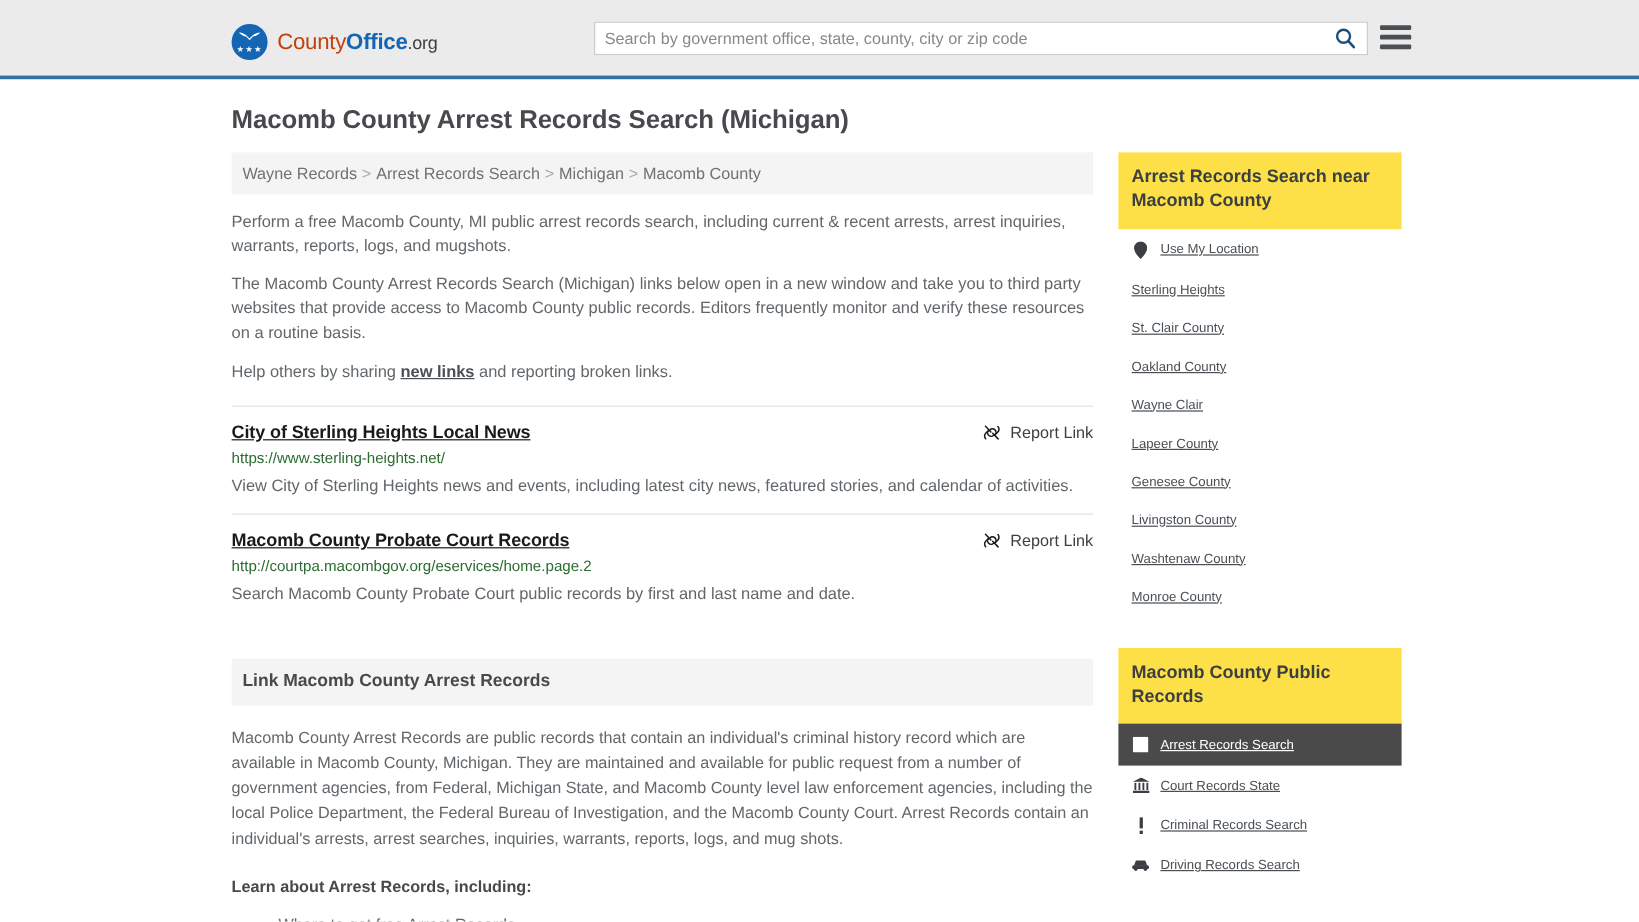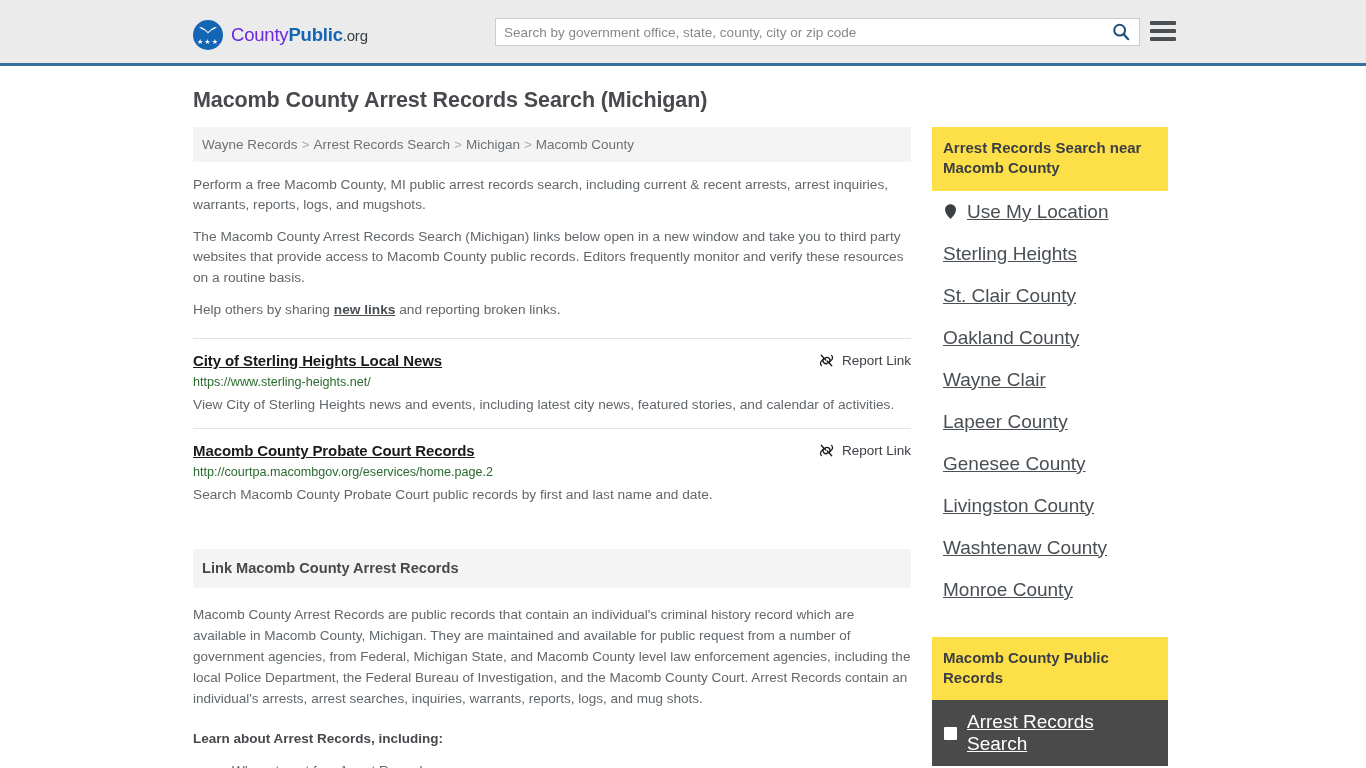--- a/index.html
+++ b/index.html
@@ -50,21 +50,21 @@
     font-size: 7px;
     letter-spacing: 1px;
     line-height: 7px;
   }
   .brand-text {
     margin-left: 8px;
     font-size: 18.5px;
     letter-spacing: -0.2px;
     white-space: nowrap;
   }
-  .brand-text .t1 { color: #6d28d9; margin-top: 24px; }
+  .brand-text .t1 { color: #c2410c; margin-top: 24px; }
   .brand-text .t2 { color: #1565b5; font-weight: bold; }
   .brand-text .t3 { color: #3b4045; font-size: 15px; }
 
   .search-wrap {
     position: absolute;
     left: 495px;
     top: 18px;
     width: 645px;
     height: 28px;
     background: #fff;
@@ -242,21 +242,21 @@
     font-weight: bold;
     color: #3b3f44;
     line-height: 1.35;
   }
   .side-list { padding: 0; margin: 0; list-style: none; }
   .side-list li {
     display: flex;
     align-items: center;
     gap: 9px;
     padding: 10px 11px;
-    font-size: 19px;
+    font-size: 11px;
   }
   .side-list li a {
     color: #4a4f54;
     text-decoration: underline;
   }
   .side-list li.active {
     background: #4a4a4a;
     padding: 11px 11px;
   }
   .side-list li.active a { color: #ffffff; }
@@ -276,21 +276,21 @@
 <div class="site-header">
 
   <div class="brand">
     <div class="brand-logo">
       <svg class="eagle" viewBox="0 0 40 18">
         <path d="M2 2 C10 2 14 6 20 12 C26 6 30 2 38 2 C34 6 30 8 26 9 C24 11 22 13 20 15 C18 13 16 11 14 9 C10 8 6 6 2 2 Z" fill="#ffffff"></path>
       </svg>
       <div class="stars">★★★</div>
     </div>
     <div class="brand-text">
-      <span class="t1">County</span><span class="t2">Public</span><span class="t3">.org</span>
+      <span class="t1">County</span><span class="t2">Office</span><span class="t3">.org</span>
     </div>
   </div>
 
   <div class="search-wrap">
     <input class="search-input" type="text" placeholder="Search by government office, state, county, city or zip code" style="">
     <button class="search-btn">
       <svg width="18" height="18" viewBox="0 0 20 20">
         <circle cx="8.5" cy="8" r="6" fill="none" stroke="#1d4f7c" stroke-width="2.2"></circle>
         <line x1="13" y1="12.5" x2="18" y2="18" stroke="#1d4f7c" stroke-width="2.4" stroke-linecap="round"></line>
       </svg>

